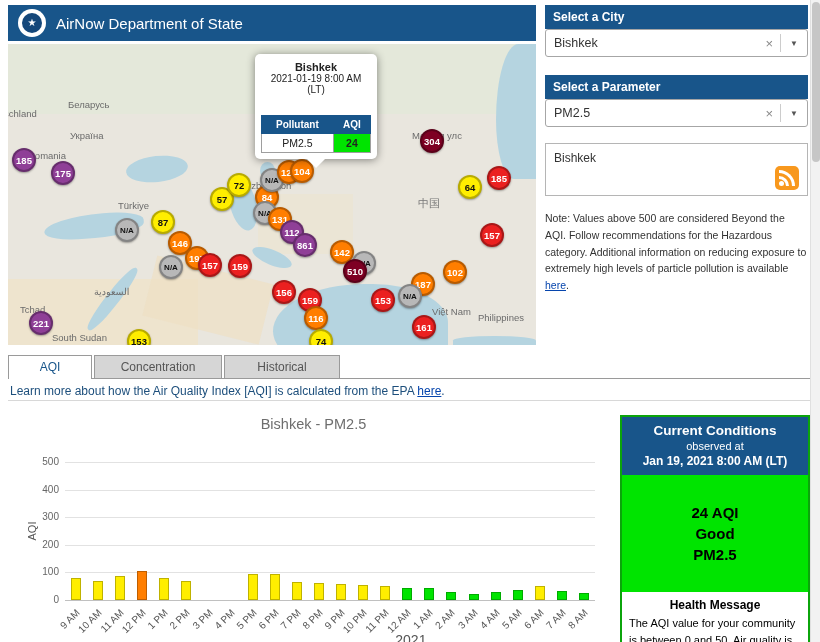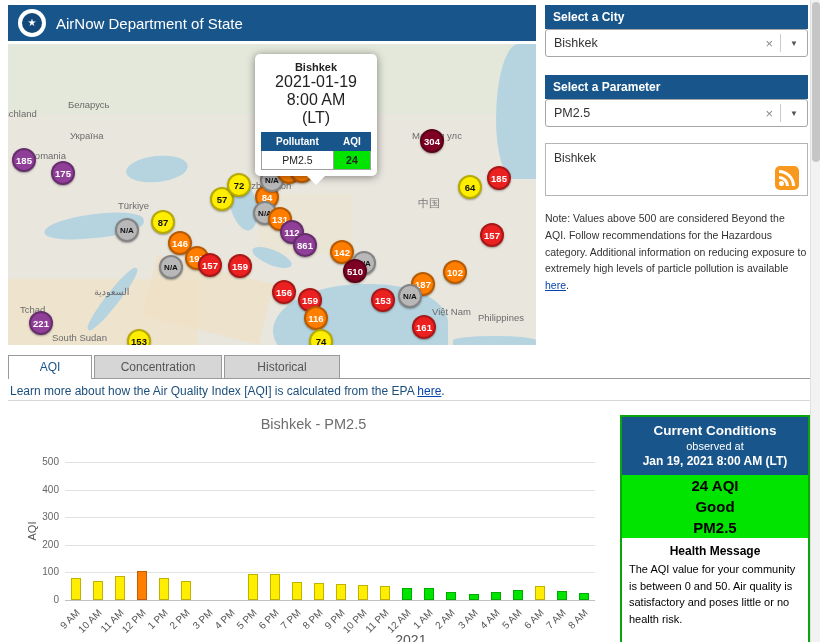--- a/index.html
+++ b/index.html
@@ -30,22 +30,22 @@
   .w-bengal { left:345px; top:248px; width:60px; height:70px; border-radius:50% 50% 0 0; }
   .w-pac { left:488px; top:0; width:40px; height:135px; border-radius:70% 0 0 55%; }
   .w-scs { left:445px; top:292px; width:83px; height:9px; border-radius:50% 50% 0 0; }
   .maplabel { position:absolute; z-index:1; font-size:9.5px; color:#6b6b6b; white-space:nowrap; }
   .maplabel.big { font-size:11px; color:#777; }
   .marker { position:absolute; z-index:2; width:24px; height:24px; border-radius:50%; border:2px solid rgba(0,0,0,.28); box-shadow:0 1px 2px rgba(0,0,0,.35); display:flex; align-items:center; justify-content:center; font-size:9.5px; font-weight:bold; transform:translate(-50%,-50%); cursor:pointer; }
 
   
   .popup { position:absolute; z-index:3; left:247px; top:10px; width:122px; background:#fff; border-radius:5px; box-shadow:0 1px 8px rgba(0,0,0,.45); padding:7px 6px 6px; text-align:center; }
   .p-city { font-size:11px; font-weight:bold; color:#222; }
-  .p-dt, .p-tz { font-size:16px; color:#222; }
-  .p-table { width:100%; border-collapse:collapse; margin-top:5px; }
+  .p-dt, .p-tz { font-size:10px; color:#222; }
+  .p-table { width:100%; border-collapse:collapse; margin-top:20px; }
   .p-table th { background:#18558a; color:#fff; font-size:10px; font-weight:bold; padding:3px 4px; border:1px solid #18558a; }
   .p-table td { font-size:10.5px; color:#222; padding:3px 4px; border:1px solid #9e9e9e; background:#fff; }
   .p-table td.aqi-cell { background:#00e400; font-weight:bold;text-align:center; }
   .p-arrow { position:absolute; left:50%; bottom:-9px; margin-left:-9px; width:0; height:0; border-left:9px solid transparent; border-right:9px solid transparent; border-top:9px solid #fff; }
 
   
   .panel-hdr { position:absolute; left:545px; width:263px; height:24px; background:#18558a; color:#fff; font-size:12px; font-weight:bold; line-height:24px; padding-left:8px; }
   .select { position:absolute; left:545px; width:263px; height:28px; background:#fff; border:1px solid #a6a6a6; border-radius:3px; display:flex; align-items:center; cursor:pointer; }
   .select .val { flex:1; padding-left:8px; font-size:12.5px; color:#333; }
   .select .clear { color:#888; font-size:13px; padding:0 7px; cursor:pointer; }
@@ -78,21 +78,21 @@
   .yearlab { position:absolute; font-size:14px; color:#555; }
   .ylab { position:absolute; left:8px; top:118px; transform:rotate(-90deg); font-size:11px; color:#555; }
   .bar { position:absolute; width:10px; border:1px solid rgba(0,0,0,.25); cursor:pointer; }
 
   
   .cc { position:absolute; left:620px; top:415px; width:190px; height:230px; border:2px solid #0ba40b; background:#fff; }
   .cc-hdr { background:#18558a; color:#fff; text-align:center; padding:6px 4px 7px; }
   .cc-title { font-size:13.5px; font-weight:bold; }
   .cc-obs { font-size:11px; margin-top:2px; }
   .cc-dt { font-size:12px; font-weight:bold; margin-top:2px; }
-  .cc-green { background:#00e400; color:#000; text-align:center; padding:0 4px; }
+  .cc-green { background:#00e400; color:#000; text-align:center; padding:27px 4px; }
   .cc-green div { font-size:15px; font-weight:bold; line-height:21px; }
   .cc-hm-hdr { text-align:center; font-size:12px; font-weight:bold; color:#000; padding:6px 0 3px; }
   .cc-hm { font-size:11px; color:#000; line-height:1.5; padding:0 7px 8px; }
 
   
   .sb { position:absolute; left:810px; top:0; width:10px; height:642px; background:#f2f2f2; border-left:1px solid #e0e0e0; }
   .sb-thumb { position:absolute; left:1px; top:2px; width:8px; height:160px; background:#c6c6c6; border-radius:4px; cursor:pointer; }
 </style>
 </head>
 <body>
@@ -145,21 +145,21 @@
         <div class="marker" style="left: 189px; top: 214px; background: rgb(255, 126, 0); color: rgb(255, 255, 255);">197</div>
         <div class="marker" style="left: 163px; top: 223px; background: rgb(184, 184, 184); color: rgb(17, 17, 17); font-size: 8px;">N/A</div>
         <div class="marker" style="left: 202px; top: 221px; background: rgb(235, 32, 32); color: rgb(255, 255, 255);">157</div>
         <div class="marker" style="left: 33px; top: 279px; background: rgb(143, 63, 151); color: rgb(255, 255, 255);">221</div>
         <div class="marker" style="left: 131px; top: 297px; background: rgb(255, 238, 0); color: rgb(17, 17, 17);">153</div>
         <div class="marker" style="left: 214px; top: 155px; background: rgb(255, 238, 0); color: rgb(17, 17, 17);">57</div>
         <div class="marker" style="left: 231px; top: 141px; background: rgb(255, 238, 0); color: rgb(17, 17, 17);">72</div>
         <div class="marker" style="left: 259px; top: 153px; background: rgb(255, 126, 0); color: rgb(255, 255, 255);">84</div>
         <div class="marker" style="left: 264px; top: 136px; background: rgb(184, 184, 184); color: rgb(17, 17, 17); font-size: 8px;">N/A</div>
         <div class="marker" style="left: 281px; top: 128px; background: rgb(255, 126, 0); color: rgb(255, 255, 255);">122</div>
-        <div class="marker" style="left: 294px; top: 127px; background: rgb(255, 126, 0); color: rgb(255, 255, 255);">198</div>
+        <div class="marker" style="left: 294px; top: 127px; background: rgb(255, 126, 0); color: rgb(255, 255, 255);">104</div>
         <div class="marker" style="left: 257px; top: 169px; background: rgb(184, 184, 184); color: rgb(17, 17, 17); font-size: 8px;">N/A</div>
         <div class="marker" style="left: 272px; top: 175px; background: rgb(255, 126, 0); color: rgb(255, 255, 255);">131</div>
         <div class="marker" style="left: 284px; top: 188px; background: rgb(143, 63, 151); color: rgb(255, 255, 255);">112</div>
         <div class="marker" style="left: 297px; top: 201px; background: rgb(143, 63, 151); color: rgb(255, 255, 255);">861</div>
         <div class="marker" style="left: 232px; top: 222px; background: rgb(235, 32, 32); color: rgb(255, 255, 255);">159</div>
         <div class="marker" style="left: 276px; top: 248px; background: rgb(235, 32, 32); color: rgb(255, 255, 255);">156</div>
         <div class="marker" style="left: 302px; top: 256px; background: rgb(235, 32, 32); color: rgb(255, 255, 255);">159</div>
         <div class="marker" style="left: 308px; top: 274px; background: rgb(255, 126, 0); color: rgb(255, 255, 255);">116</div>
         <div class="marker" style="left: 313px; top: 297px; background: rgb(255, 238, 0); color: rgb(17, 17, 17);">74</div>
         <div class="marker" style="left: 334px; top: 208px; background: rgb(255, 126, 0); color: rgb(255, 255, 255);">142</div>

